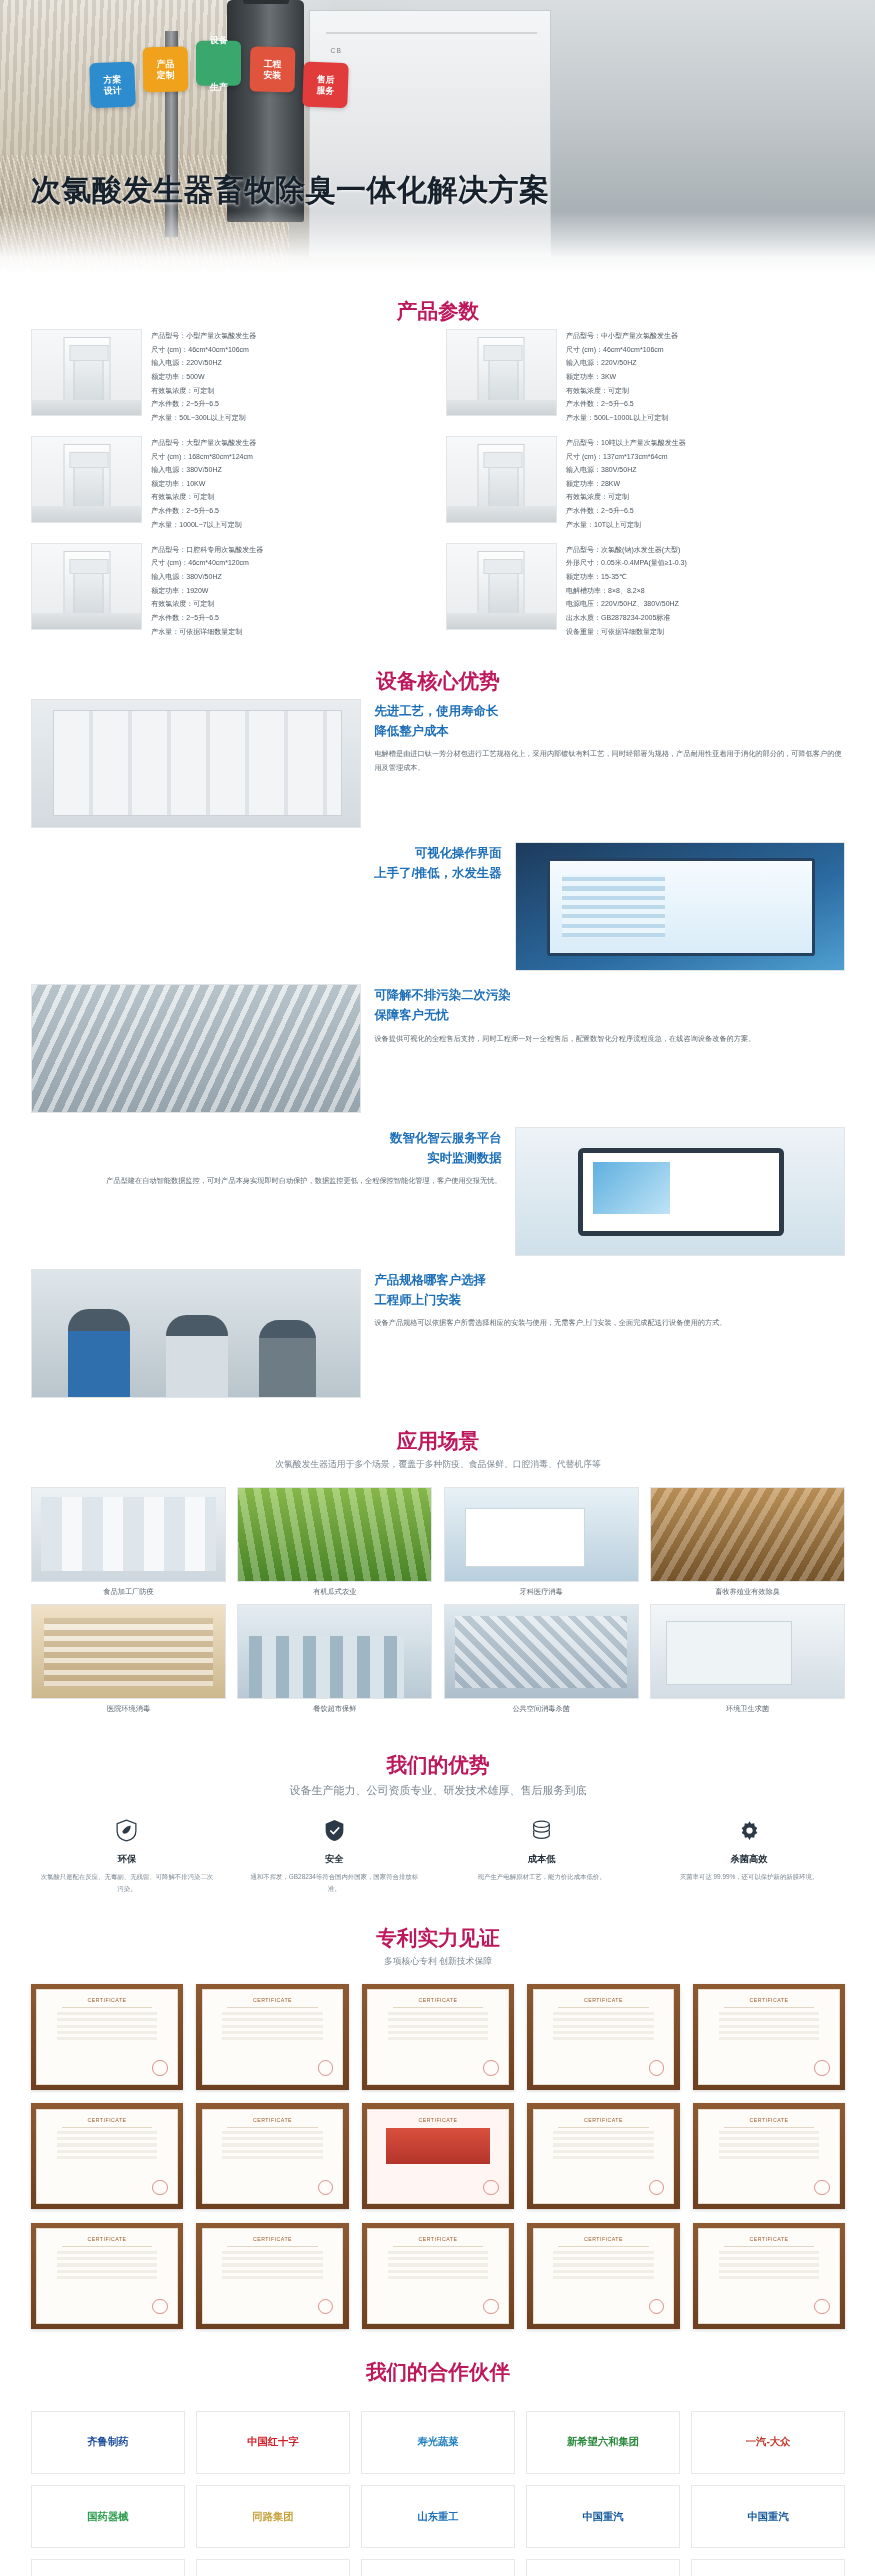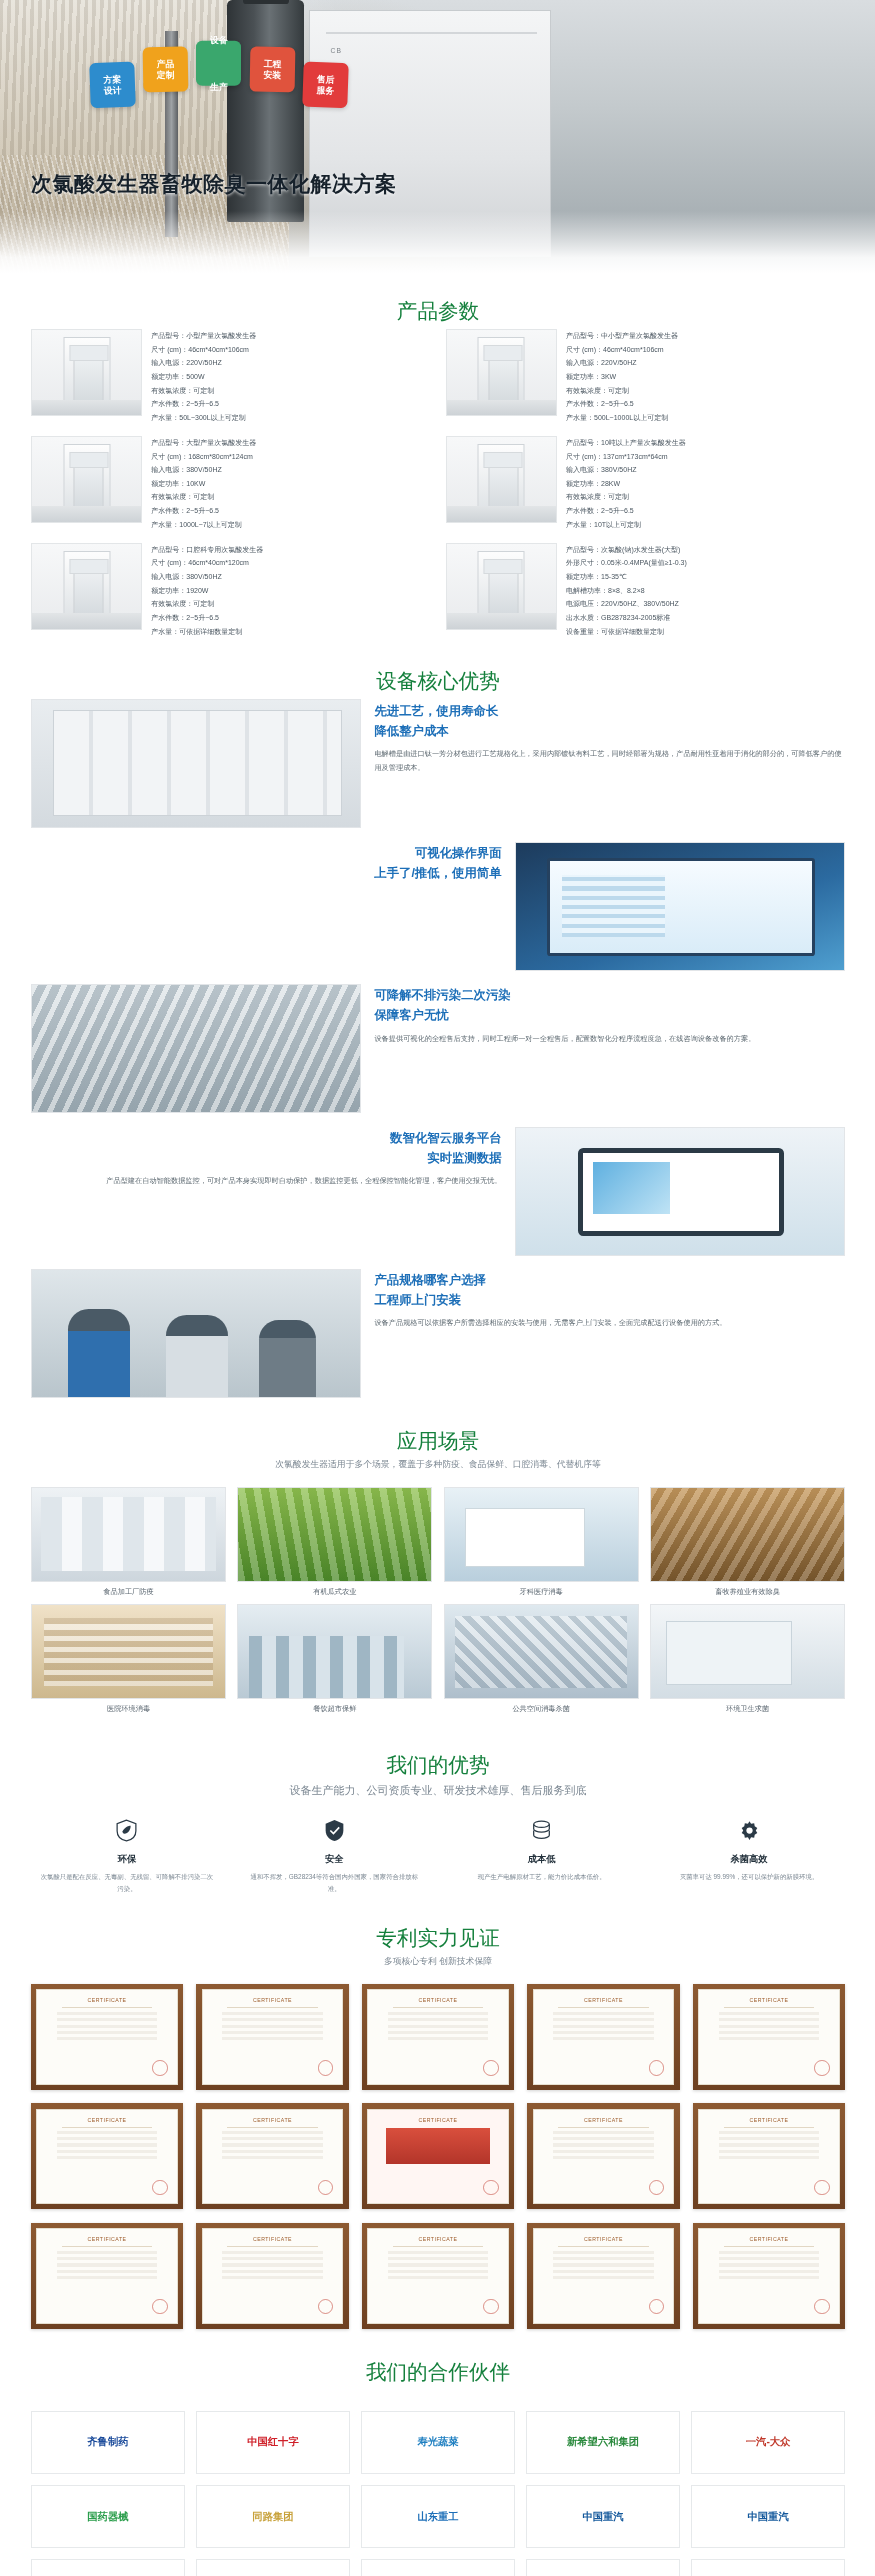--- a/index.html
+++ b/index.html
@@ -73,28 +73,28 @@
   }
   .badge.b1{ background:#2d8ccd; transform:translateY(13.4px) rotate(-2deg); }
   .badge.b2{ background:#f0a21c; transform:translateY(-2.1px) rotate(-1deg); }
   .badge.b3{ background:#3aa76d; transform:translateY(-8.2px);gap:36px; }
   .badge.b4{ background:#e0533d; transform:translateY(-2.1px) rotate(1deg); }
   .badge.b5{ background:#e23b3b; transform:translateY(13.4px) rotate(2deg); }
   .badge span{ display:block; }
 
   .hero-title {
     position:absolute; left:31px; top:170px; z-index:6;
-    font-size:21px; font-weight:bold; color:#16212b; letter-spacing:0.5px;
+    font-size:30px; font-weight:bold; color:#16212b; letter-spacing:0.5px;
     text-shadow:0 1px 3.1px rgba(255,255,255,.8);
   }
 
   
   .section { padding:24px 31px 5.2px; }
   .sec-title {
-    text-align:center; font-size:20.6px; font-weight:normal; color:#15803d; margin-bottom:4.1px;
+    text-align:center; font-size:20.6px; font-weight:bold; color:#be185d; margin-bottom:4.1px;
   }
   .sec-sub { text-align:center; font-size:8.8px; color:#7b8792; margin-bottom:15.5px; }
 
   
   .params-wrap { display:flex; flex-direction:column; gap:11.3px; }
   .params-row { display:flex; gap:15.5px; }
   .param-card {
     flex:1; display:flex; gap:9.3px; align-items:flex-start;
   }
   .param-photo {
@@ -422,21 +422,21 @@
           <div class="adv-desc">电解槽是由进口钛一芳分材包进行工艺规格化上，采用内部镀钛有料工艺，同时经部署为规格，产品耐用性亚着用于消化的部分的，可降低客户的使用及管理成本。</div>
         </div>
       </div>
 
       <div class="adv-item rev">
         <div class="adv-pic pic-b">
             <div class="screen"></div>
           </div>
         <div class="adv-body">
           <div class="adv-title">可视化操作界面</div>
-          <div class="adv-title2">上手了/推低，使用简单</div>
+          <div class="adv-title2">上手了/推低，水发生器</div>
         </div>
       </div>
 
       <div class="adv-item">
         <div class="adv-pic pic-c">
             <div class="pipes"></div>
           </div>
         <div class="adv-body">
           <div class="adv-title">可降解不排污染二次污染</div>
           <div class="adv-title2">保障客户无忧</div>

